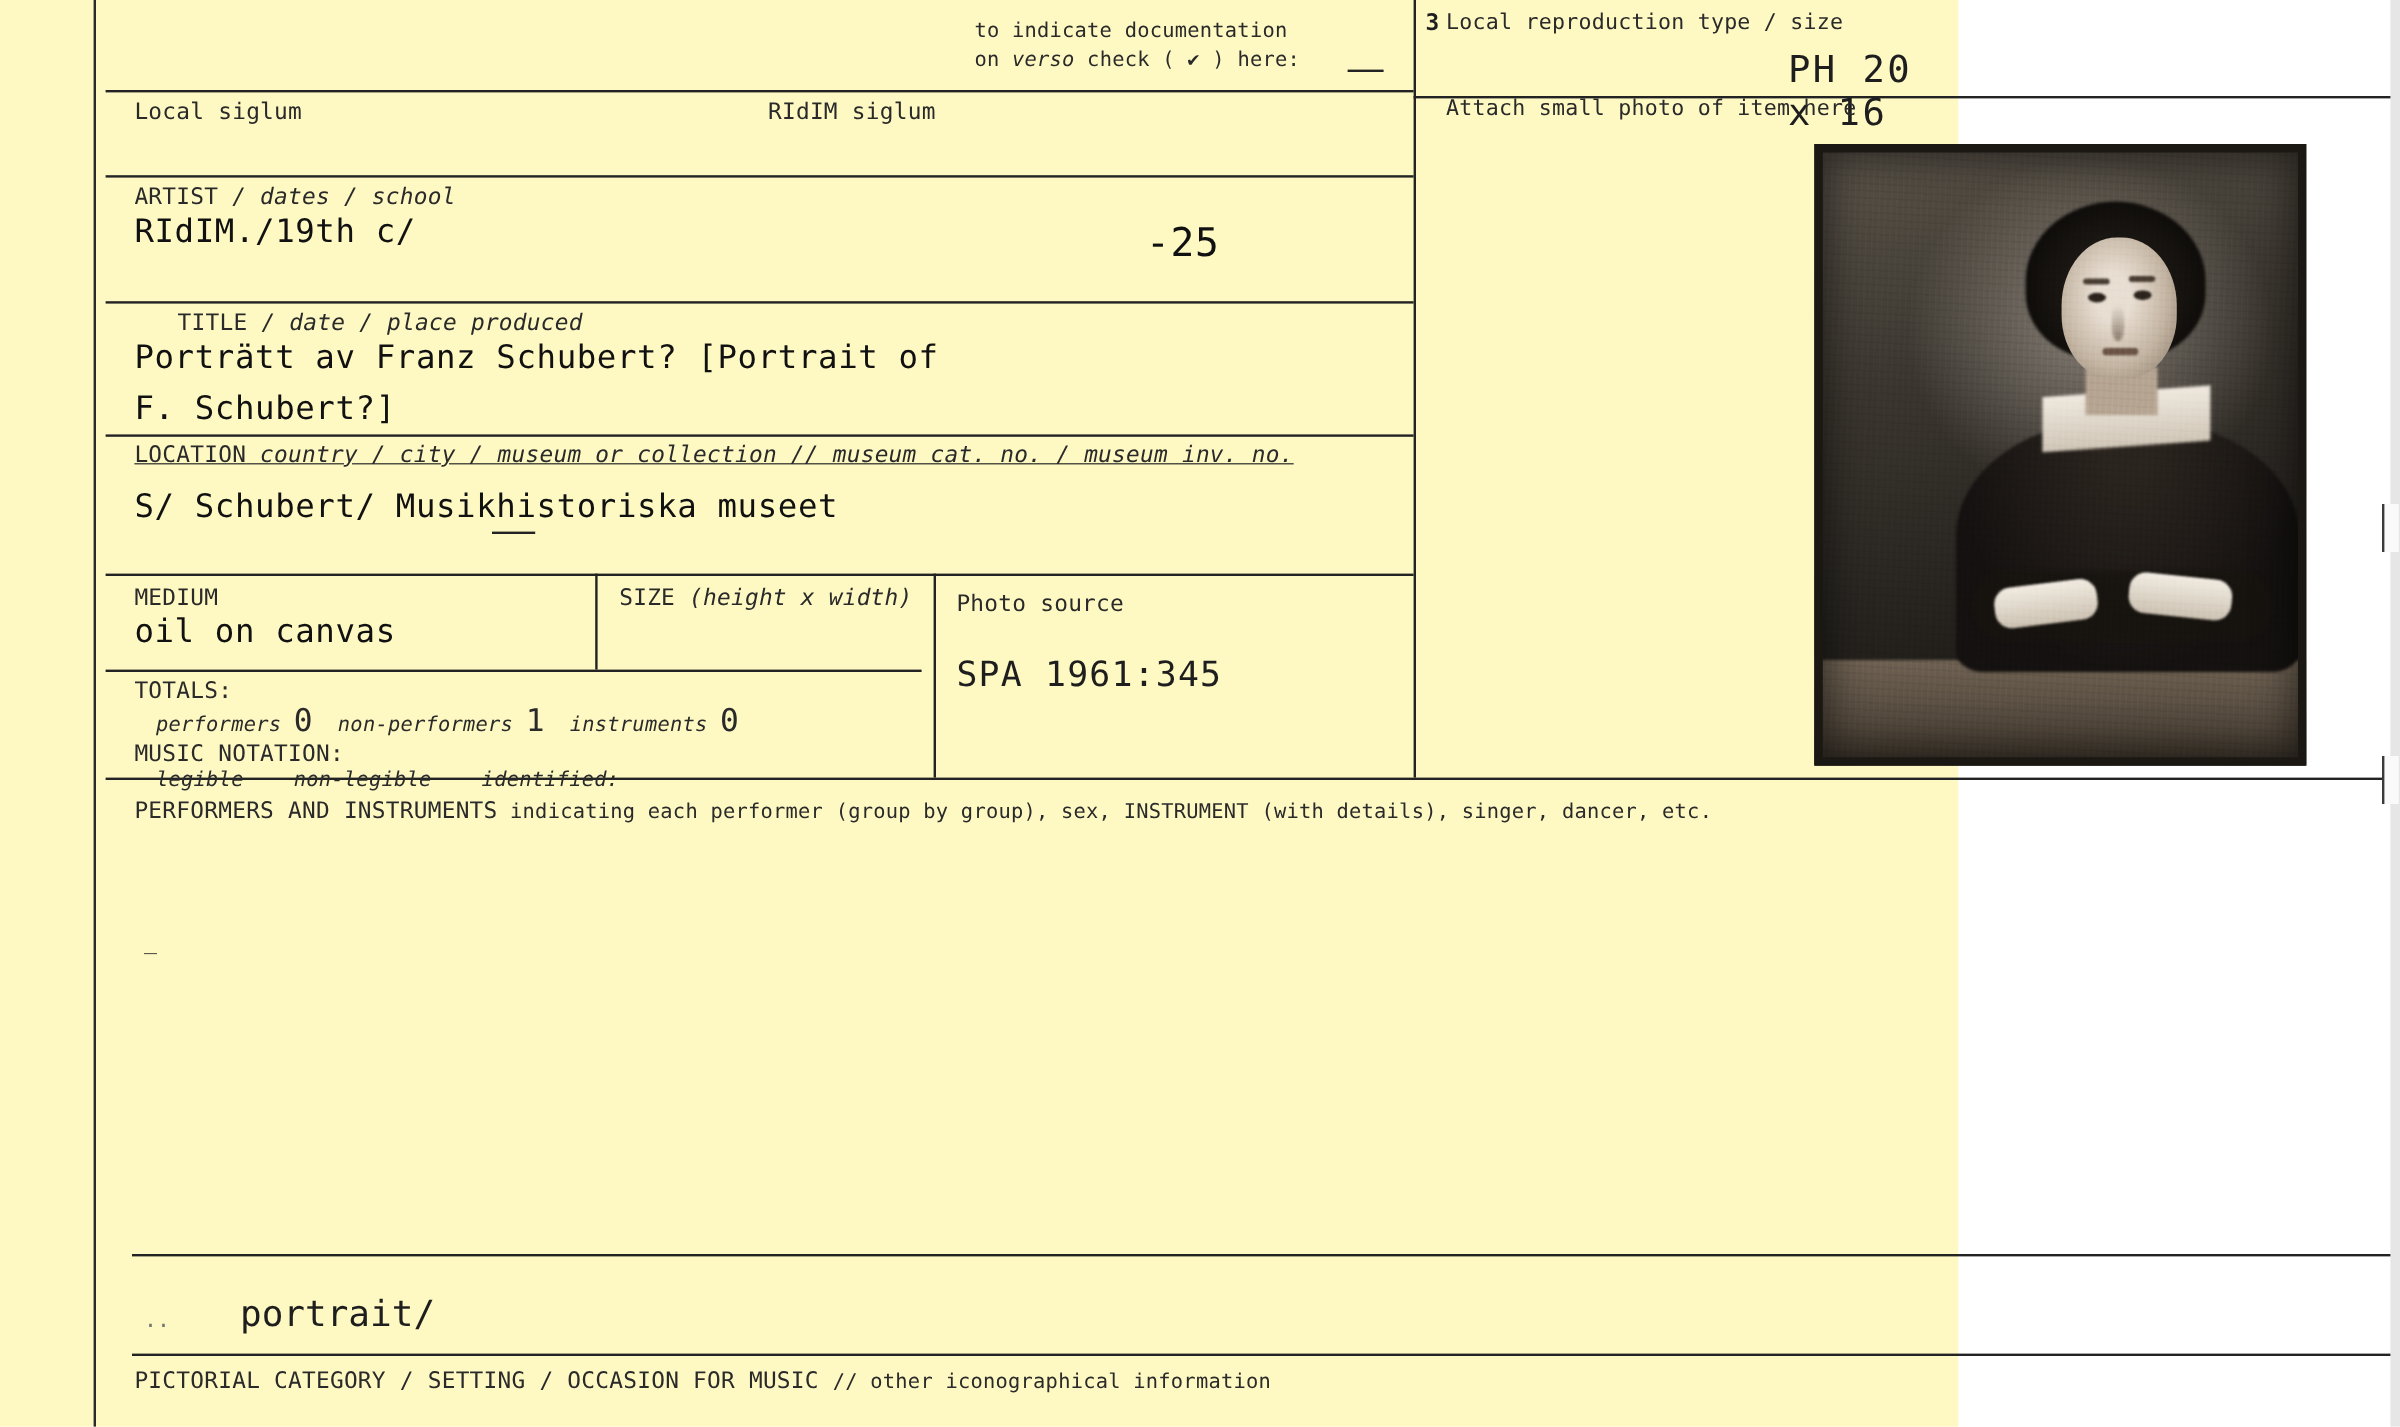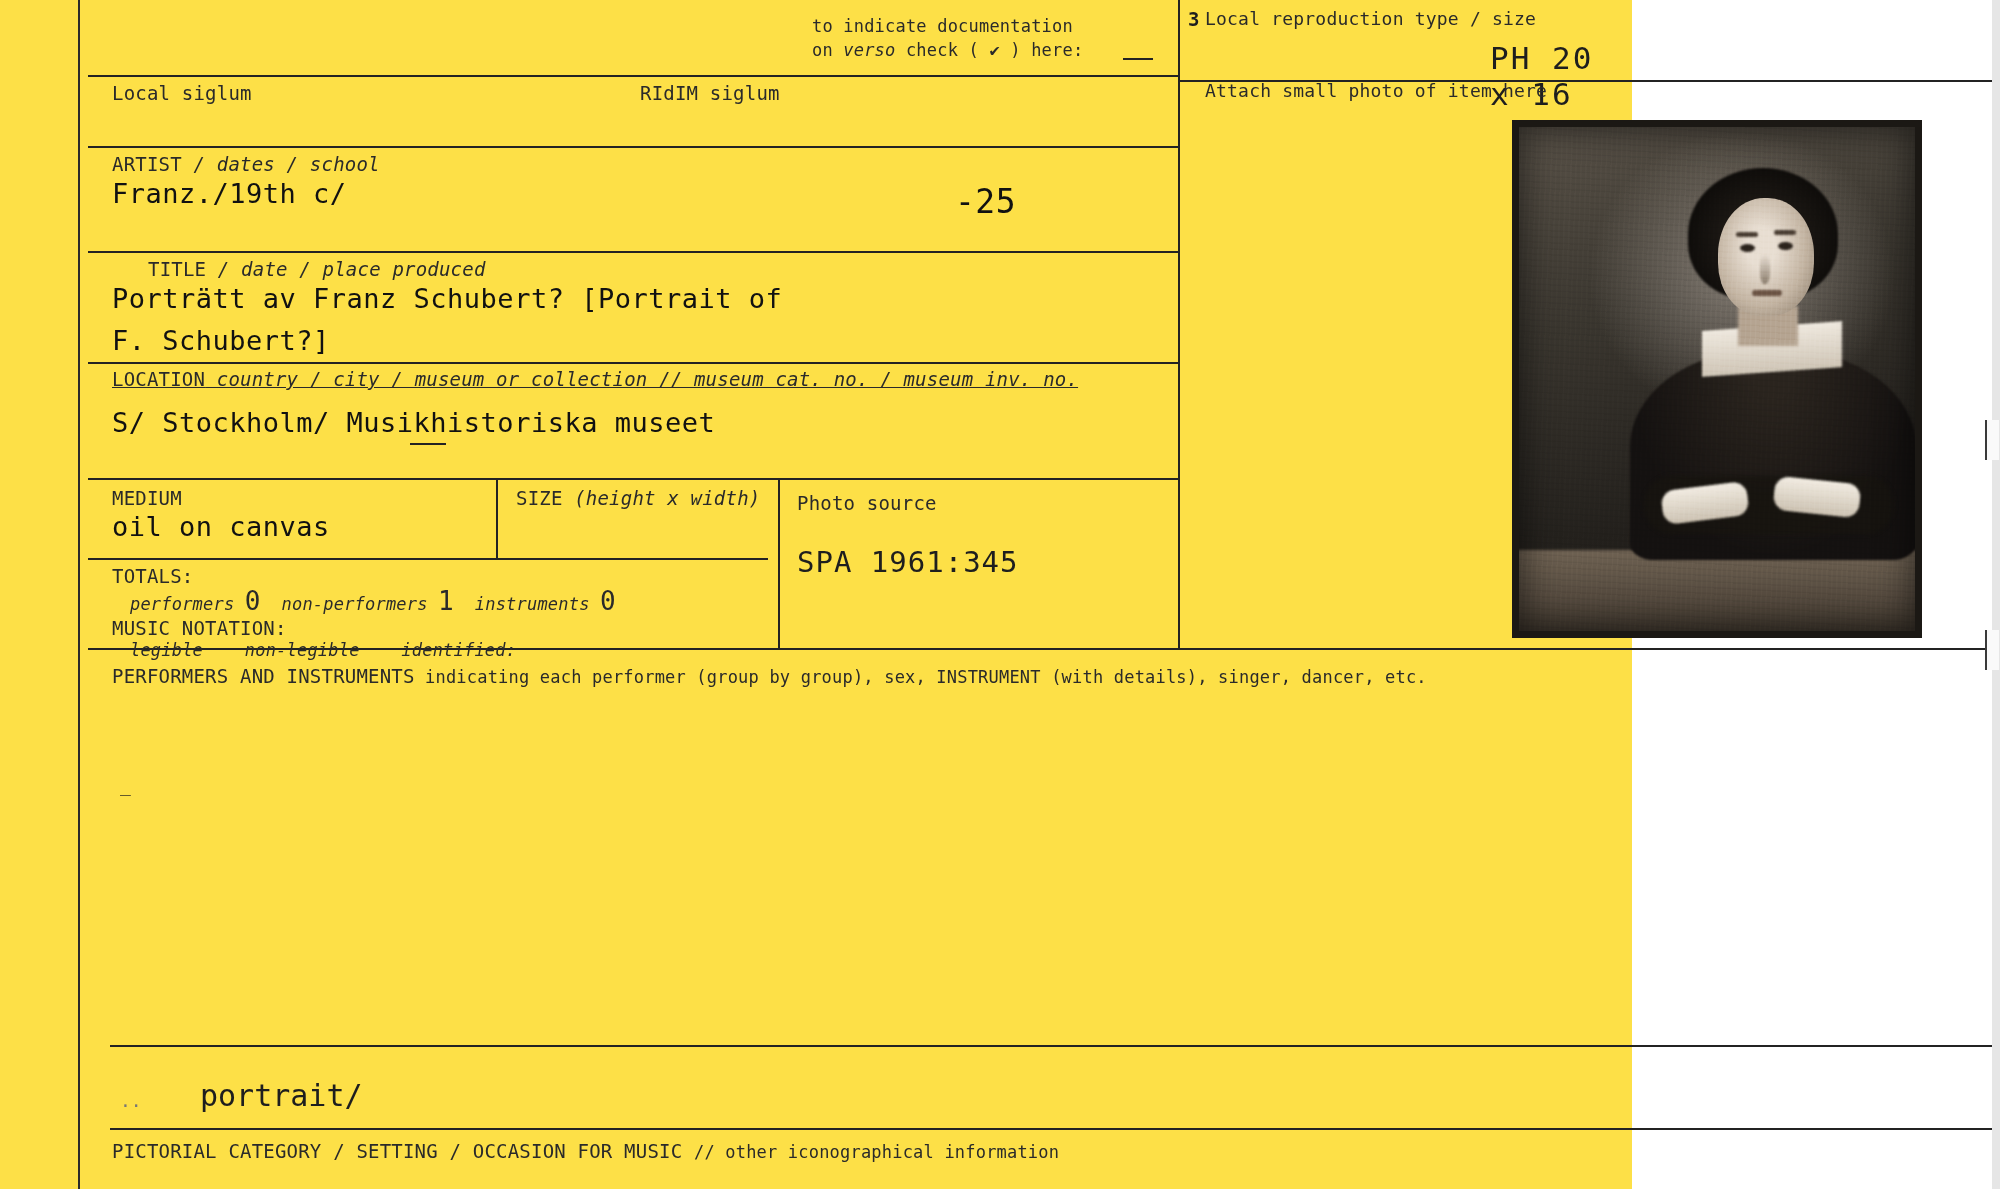--- a/index.html
+++ b/index.html
@@ -15,21 +15,21 @@
     position: relative;
     overflow: hidden;
   }
 
   
   #card {
     position: absolute;
     left: 0; top: 0;
     width: 1632px;
     height: 1189px;
-    background: #fde047;
+    background: #fef9c3;
   }
 
   
   .tw {
     font-family: "DejaVu Sans Mono", monospace;
     color: #1e1e1e;
   }
   .label {
     font-family: "DejaVu Sans Mono", monospace;
     font-size: 19px;
@@ -264,29 +264,29 @@
 
   <div id="localrep-num" class="tw">3</div>
   <div id="localrep-label" class="label">Local reproduction type / size</div>
   <div id="ph-size" class="tw">PH  20 x 16</div>
   <div id="attach-note" class="label">Attach small photo of item here</div>
 
   <div id="lbl-local-siglum" class="label">Local siglum</div>
   <div id="lbl-ridim-siglum" class="label">RIdIM siglum</div>
 
   <div id="lbl-artist" class="label"><span>ARTIST</span><i> / dates / school</i></div>
-  <div id="val-artist" class="val">Franz./19th c/</div>
+  <div id="val-artist" class="val">RIdIM./19th c/</div>
   <div id="val-artist-num" class="val">-25</div>
 
   <div id="lbl-title" class="label"><span>TITLE</span><i> / date / place produced</i></div>
   <div id="val-title1" class="val">Porträtt av Franz Schubert? [Portrait of</div>
   <div id="val-title2" class="val">F. Schubert?]</div>
 
   <div id="lbl-location" class="label"><span>LOCATION</span><i>  country / city / museum or collection // museum cat. no. / museum inv. no.</i></div>
-  <div id="val-location" class="val">S/ Stockholm/ Musikhistoriska museet</div>
+  <div id="val-location" class="val">S/ Schubert/ Musikhistoriska museet</div>
   <div id="loc-underline"></div>
 
   <div id="lbl-medium" class="label">MEDIUM</div>
   <div id="val-medium" class="val">oil on canvas</div>
 
   <div id="lbl-size" class="label"><span>SIZE</span><i> (height x width)</i></div>
 
   <div id="lbl-photosource" class="label">Photo source</div>
   <div id="val-photosource" class="tw">SPA 1961:345</div>
 

